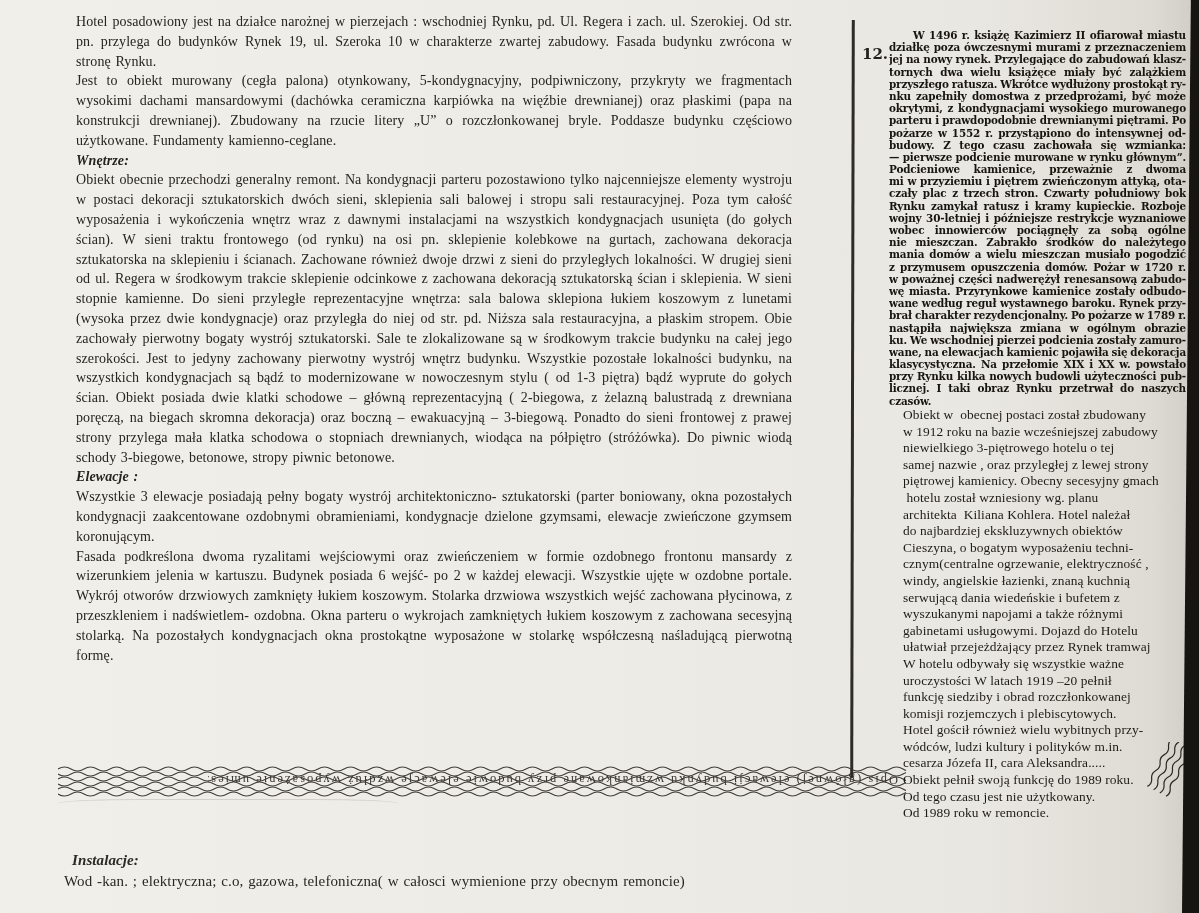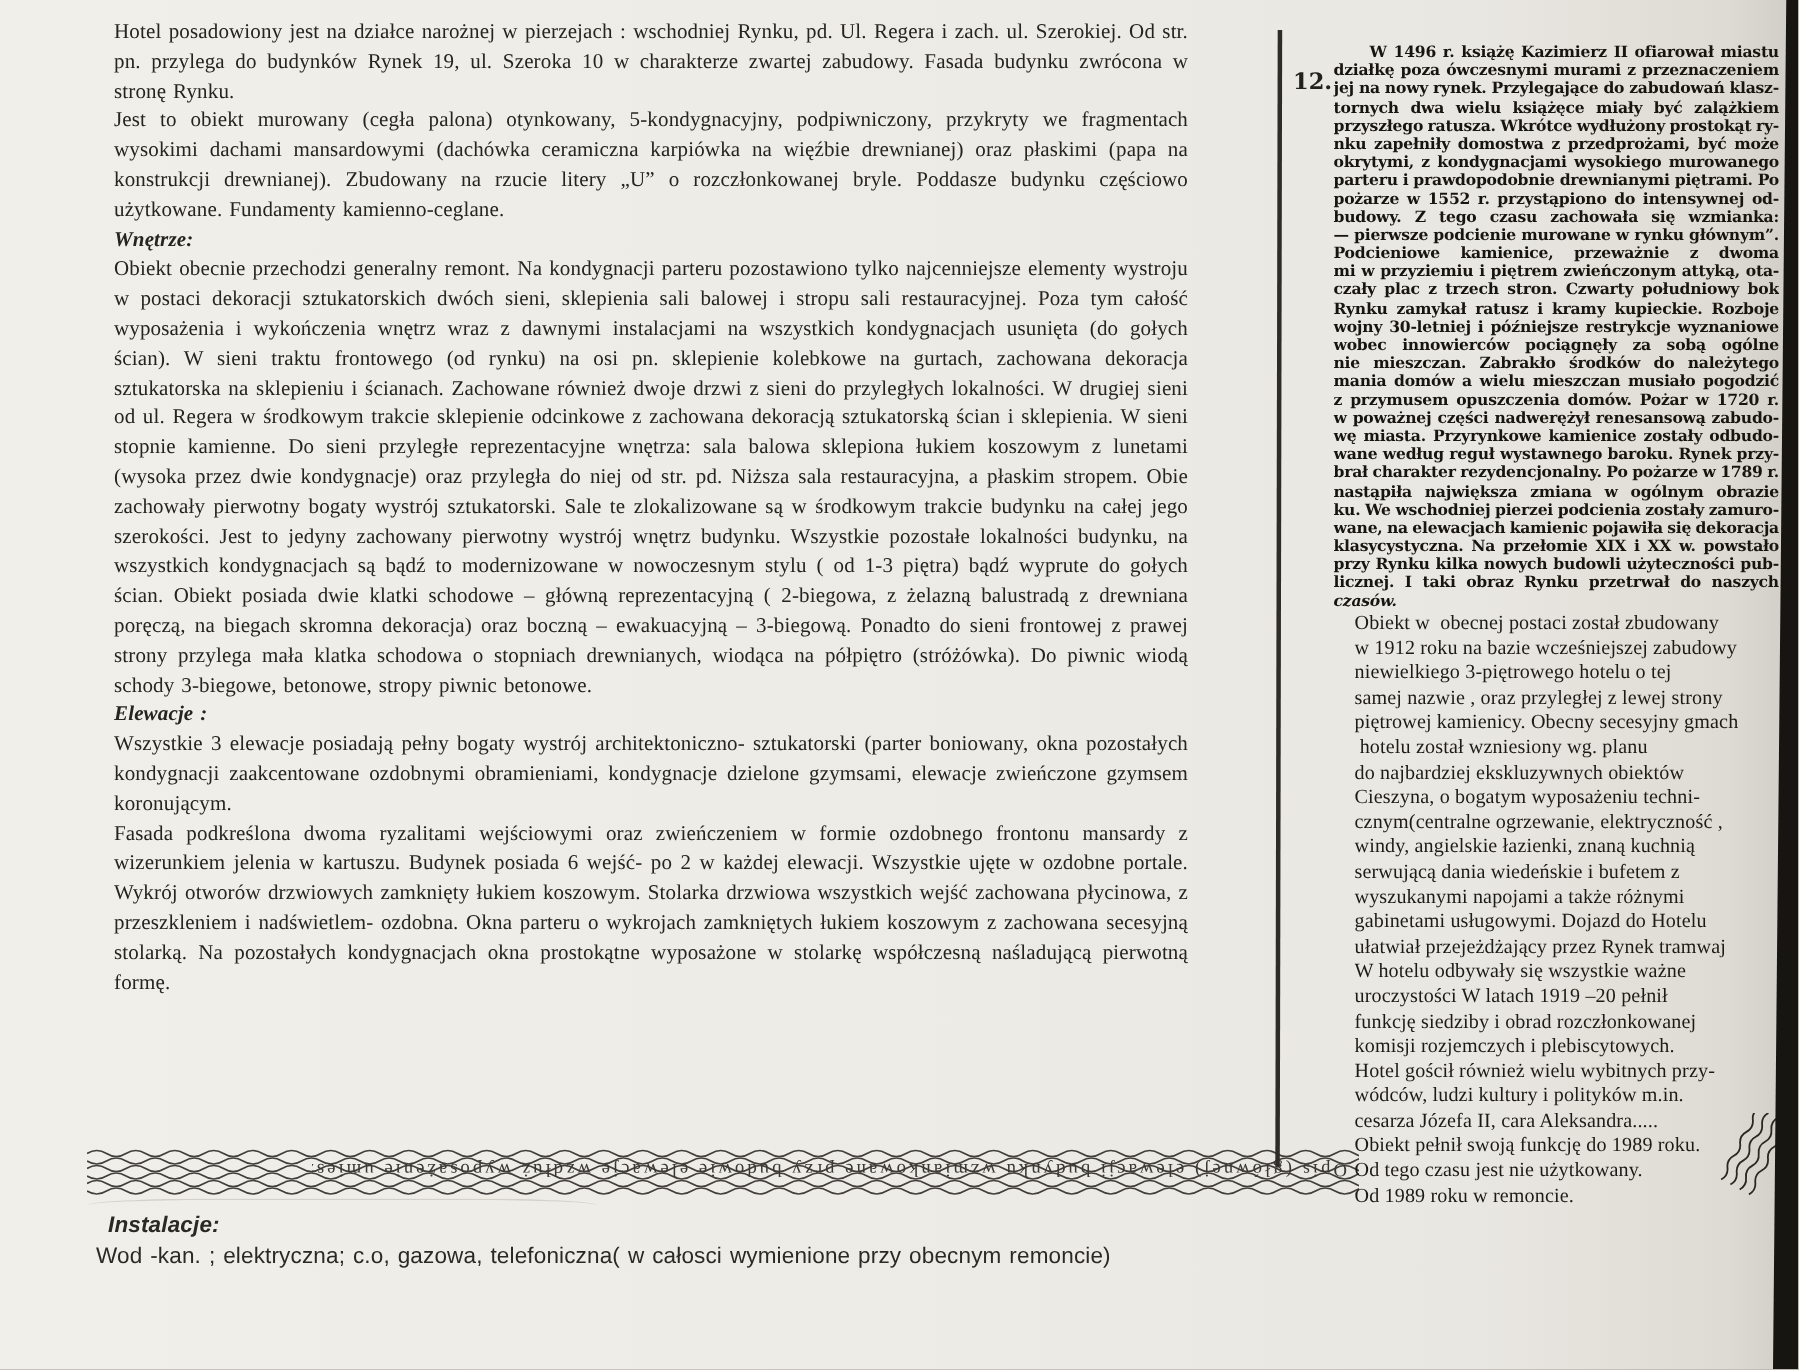--- a/index.html
+++ b/index.html
@@ -10,22 +10,22 @@
         background:linear-gradient(90deg,#f0efea 0%,#edebe6 55%,#e9e7e1 82%,#dddbd4 96%,#cfccc5 100%);}
 
   
   .left-main{position:absolute;left:76px;top:12px;width:716px;height:756px;overflow:hidden;
              font-family:"Liberation Serif", serif;font-size:14px;line-height:19.8px;
              color:#26241f;letter-spacing:.1px;word-spacing:1px;}
   .blk{margin:0;}
   .blk.paragraph{text-align:justify;}
   .blk.heading{font-weight:700;font-style:italic;text-align:left;}
 
-  .left-footer{position:absolute;left:64px;top:806px;width:718px;
-               font-family:Liberation Sans, sans-serif;font-size:15px;line-height:21px;
+  .left-footer{position:absolute;left:64px;top:850px;width:718px;
+               font-family:Liberation Serif, serif;font-size:15px;line-height:21px;
                color:#2b2924;letter-spacing:.1px;word-spacing:1px;}
   .left-footer .blk.heading{padding-left:8px;}
 
   
   .strike-band{position:absolute;left:58px;top:763px;width:848px;height:40px;}
   .strike-band svg{position:absolute;left:0;top:0;}
   .strike-text{position:absolute;left:150px;top:9px;width:690px;
                font-family:"Liberation Serif", serif;font-size:12.5px;color:#3a3832;
                letter-spacing:2px;white-space:nowrap;overflow:hidden;
                transform:rotate(180deg);}
@@ -41,21 +41,21 @@
 
   
   .page-number{position:absolute;left:862px;top:45px;
                font-family:"DejaVu Serif", serif;font-weight:600;font-size:15px;color:#23211d;}
   .hist{position:absolute;left:889px;top:29px;width:297px;
         font-family:"DejaVu Serif", serif;font-weight:600;font-size:10.4px;
         color:#17150f;letter-spacing:-.15px;word-spacing:-.6px;}
   .hist-line{height:12.2px;line-height:12.2px;overflow:hidden;
              text-align:justify;text-align-last:justify;}
   .hist-line.first{text-indent:24px;}
-  .hist-line.last{text-align-last:left;font-style:italic;}
+  .hist-line.last{text-align-last:left;}
 
   .hotel{position:absolute;left:893px;top:407px;width:303px;
          font-family:"Liberation Serif", serif;font-size:13.4px;
          color:#1d1b16;letter-spacing:.1px;}
   .hotel-line{height:16.6px;line-height:16.6px;overflow:hidden;white-space:pre;margin-left:10px;}
 
   
   .edge-band{position:absolute;right:0;top:0;bottom:0;width:17px;background:#171512;
              clip-path:polygon(52% 0,100% 0,100% 100%,0 100%);}
 </style>
@@ -139,20 +139,21 @@
       <div class="hist-line last">czasów.</div>
     </div>
 
   <div class="hotel">
       <div class="hotel-line first">Obiekt w  obecnej postaci został zbudowany</div>
       <div class="hotel-line">w 1912 roku na bazie wcześniejszej zabudowy</div>
       <div class="hotel-line">niewielkiego 3-piętrowego hotelu o tej</div>
       <div class="hotel-line">samej nazwie , oraz przyległej z lewej strony</div>
       <div class="hotel-line">piętrowej kamienicy. Obecny secesyjny gmach</div>
       <div class="hotel-line"> hotelu został wzniesiony wg. planu</div>
+      <div class="hotel-line">architekta  Kiliana Kohlera. Hotel należał</div>
       <div class="hotel-line">do najbardziej ekskluzywnych obiektów</div>
       <div class="hotel-line">Cieszyna, o bogatym wyposażeniu techni-</div>
       <div class="hotel-line">cznym(centralne ogrzewanie, elektryczność ,</div>
       <div class="hotel-line">windy, angielskie łazienki, znaną kuchnią</div>
       <div class="hotel-line">serwującą dania wiedeńskie i bufetem z</div>
       <div class="hotel-line">wyszukanymi napojami a także różnymi</div>
       <div class="hotel-line">gabinetami usługowymi. Dojazd do Hotelu</div>
       <div class="hotel-line">ułatwiał przejeżdżający przez Rynek tramwaj</div>
       <div class="hotel-line">W hotelu odbywały się wszystkie ważne</div>
       <div class="hotel-line">uroczystości W latach 1919 –20 pełnił</div>

